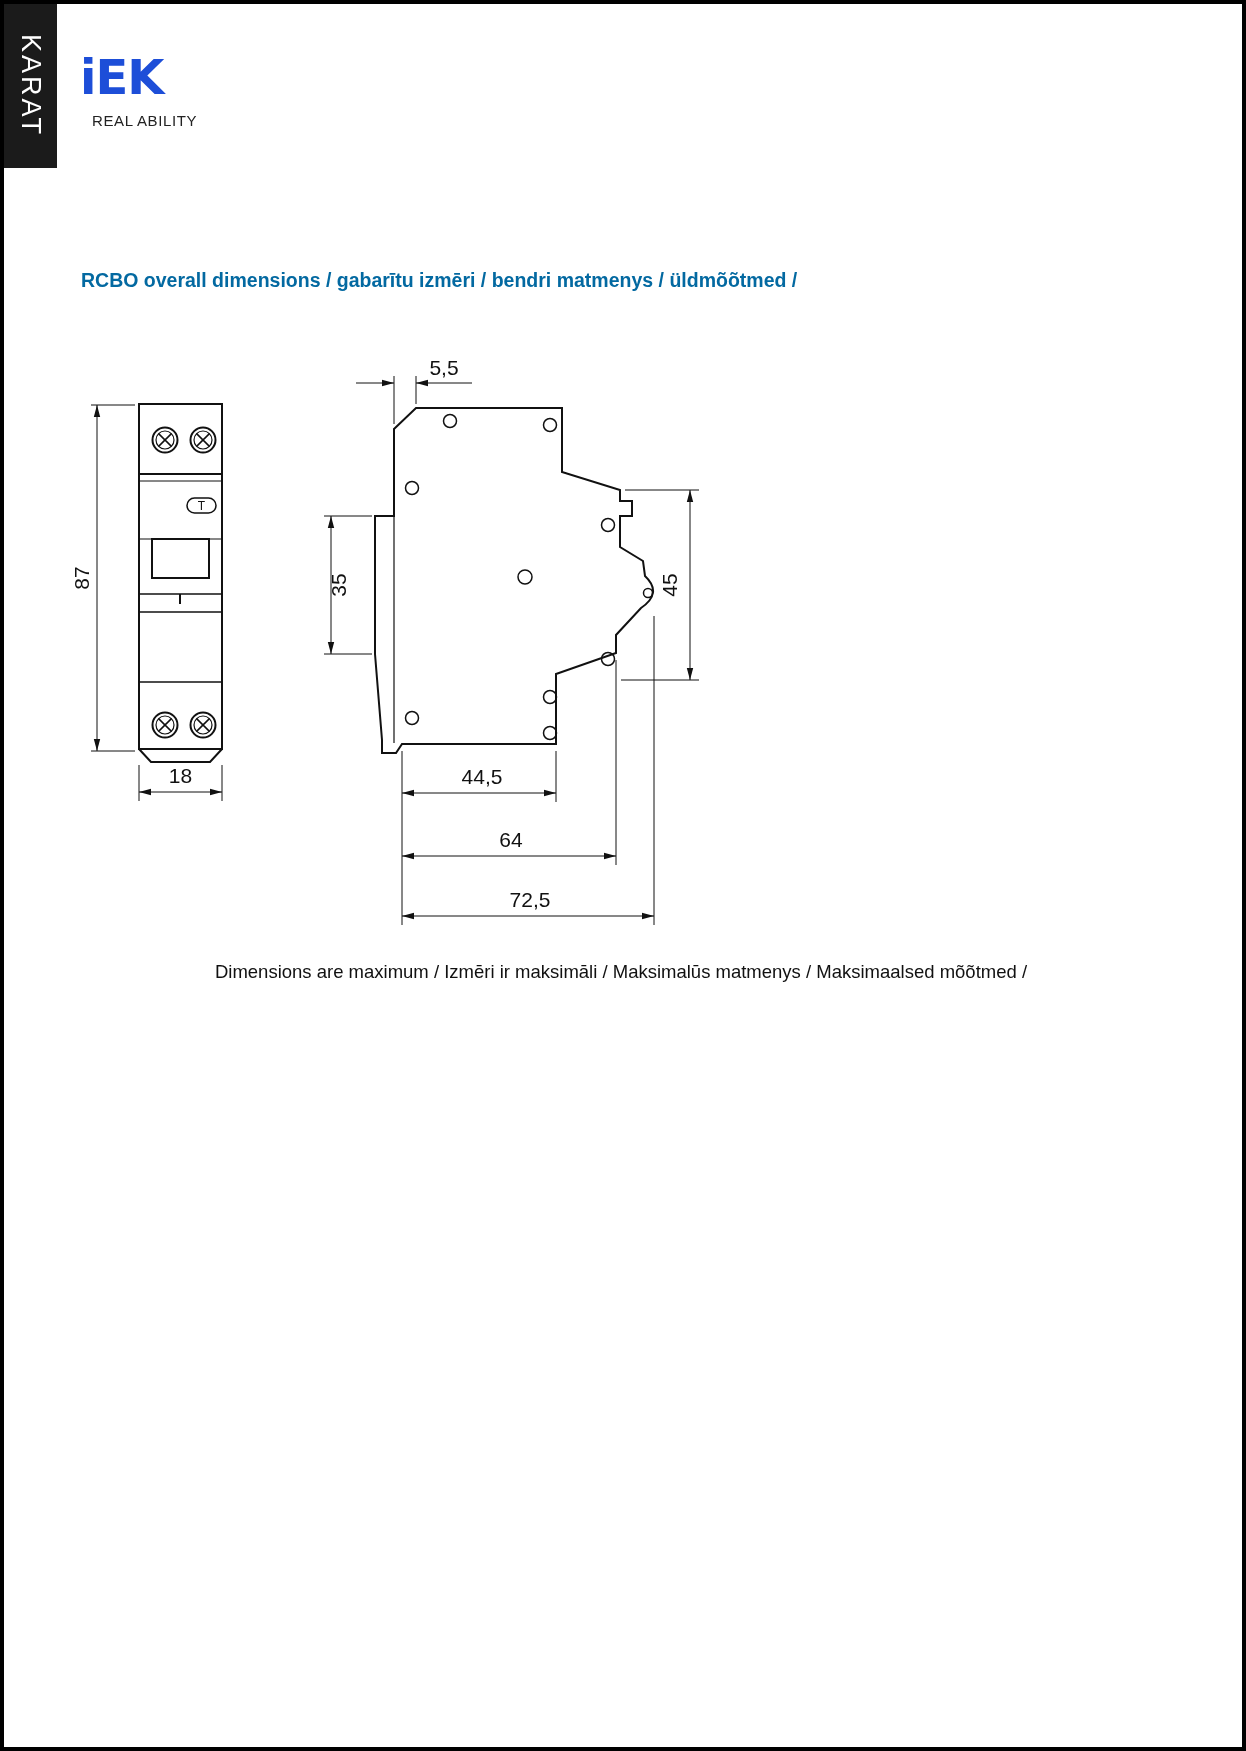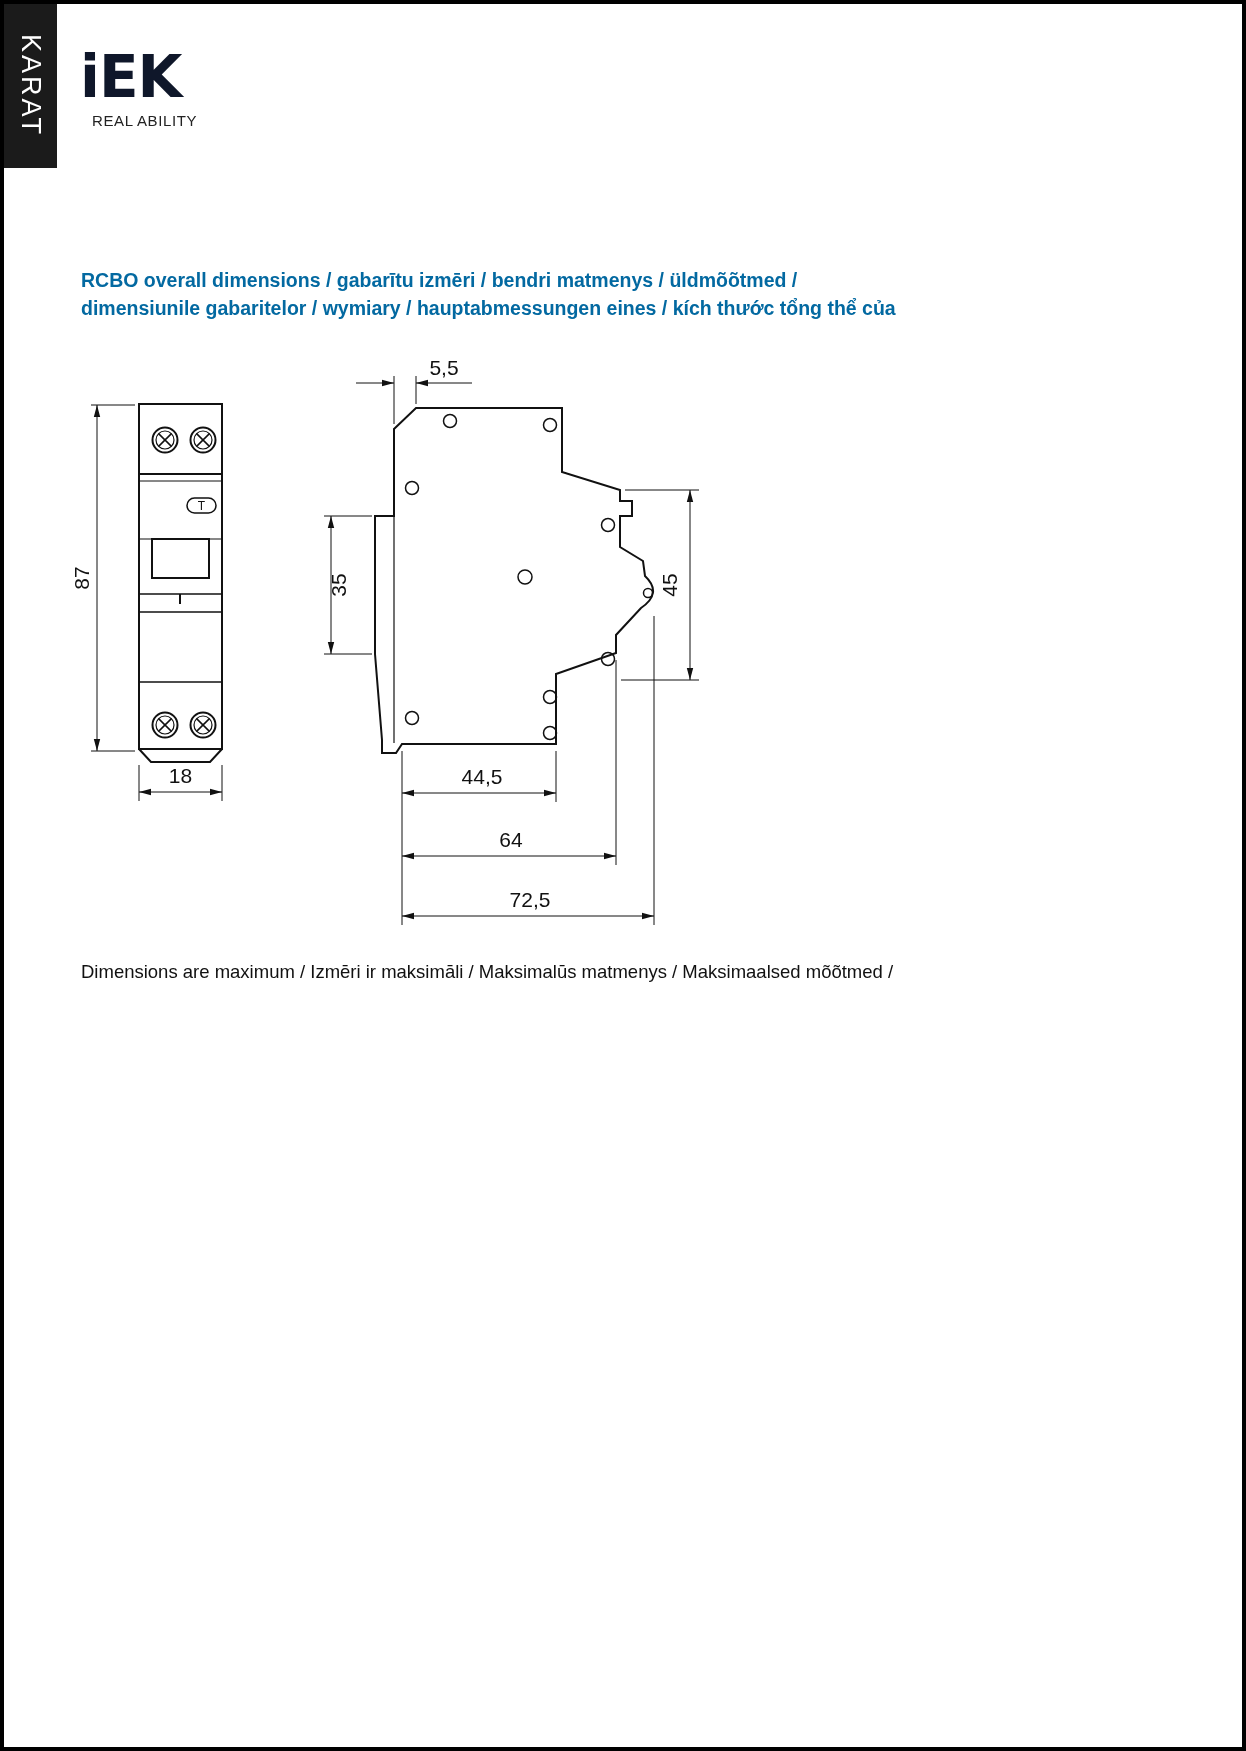--- a/index.html
+++ b/index.html
@@ -26,24 +26,24 @@
     color: #fff;
     font-size: 27px;
     letter-spacing: 3px;
     writing-mode: vertical-rl;
     font-weight: 400;
   }
   .brand { position: absolute; left: 76px; top: 42px; }
   .logo {
     font-family: "DejaVu Sans", "Liberation Sans", sans-serif;
     font-weight: 800;
-    font-size: 58px;
+    font-size: 48px;
     line-height: 62px;
     letter-spacing: -1px;
-    color: #0f172a;
+    color: #1d4ed8;
   }
   .tagline {
     margin-top: 4px;
     font-size: 15px;
     letter-spacing: 0.6px;
     color: #222;
     margin-left: 12px;
   }
   .title {
     position: absolute; left: 77px; top: 263px;
@@ -53,20 +53,21 @@
     line-height: 27.5px;
     color: #0369a1;
   }
   .note {
     position: absolute; left: 77px; top: 955px;
     width: 1080px;
     font-size: 18.5px;
     font-weight: 400;
     line-height: 26px;
     color: #111;
+    text-align: center;
   }
   svg.drawing { position: absolute; left: 0; top: 0; }
   svg text {
     font-family: "Liberation Sans", "DejaVu Sans", sans-serif;
   }
 </style>
 </head>
 <body>
 
 <div class="page">
@@ -75,21 +76,20 @@
     <span class="karat-text">KARAT</span>
   </div>
 
   <div class="brand">
     <div class="logo">iEK</div>
     <div class="tagline">REAL ABILITY</div>
   </div>
 
   <div class="title">
     <div>RCBO overall dimensions / gabarītu izmēri / bendri matmenys / üldmõõtmed /</div>
-    <div>dimensiunile gabaritelor / wymiary / hauptabmessungen eines / kích thước tổng thể của</div>
   </div>
 
   <svg class="drawing" width="1246" height="1751" viewBox="0 0 1246 1751">
 
     <g stroke="#111" fill="none">
       <rect x="135" y="400" width="83" height="345" stroke-width="2"></rect>
       <line x1="135" y1="470" x2="218" y2="470" stroke-width="2"></line>
       <line x1="135" y1="477" x2="218" y2="477" stroke-width="1"></line>
       <line x1="135" y1="535" x2="218" y2="535" stroke-width="1.2"></line>
       <rect x="148" y="535" width="57" height="39" stroke-width="2"></rect>

